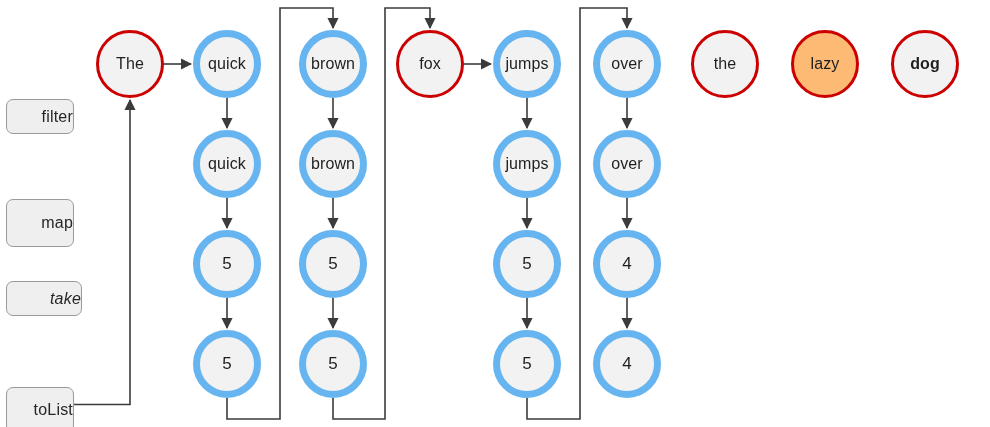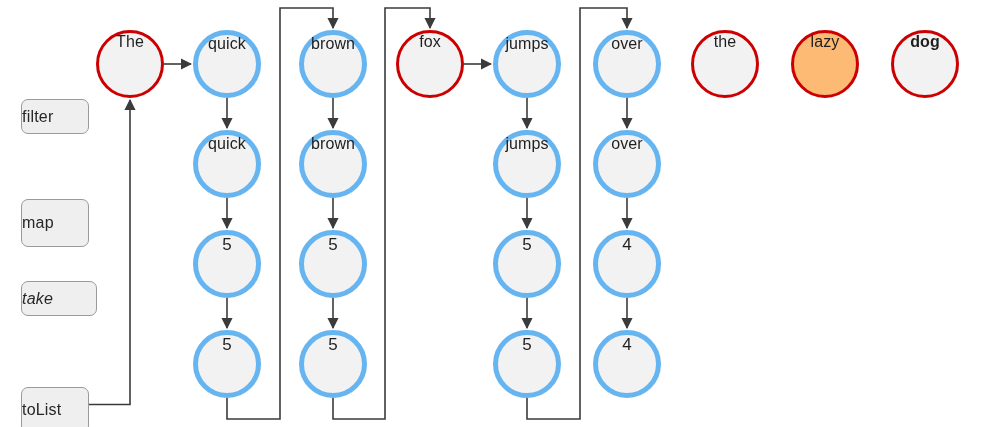--- a/index.html
+++ b/index.html
@@ -10,38 +10,37 @@
   }
   #stage{position:absolute;left:0;top:0;width:990px;height:427px;}
   svg#wires{position:absolute;left:0;top:0;width:990px;height:427px;}
 
   .op-box{
     position:absolute;
     box-sizing:border-box;
     background:#efefef;
     border:1.6px solid #9a9a9a;
     border-radius:7px;
-    display:flex;align-items:center;justify-content:flex-start;
+    display:flex;align-items:center;justify-content:flex-end;
     font-size:16px;
     color:#262626;
     letter-spacing:.2px;
-    margin-left:15px;
   }
 
   .node{
     position:absolute;
     box-sizing:border-box;
     border-radius:50%;
     background:#f2f2f2;
-    display:flex;align-items:flex-start;justify-content:center;
+    display:flex;align-items:center;justify-content:center;
     font-size:16px;
     color:#1f1f1f;
     letter-spacing:.1px;
   }
-  .node.keep{border:5px solid #d946ef;}
+  .node.keep{border:7px solid #d946ef;}
   .node.drop{border:3px solid #cc0000;}
   .node.num{font-size:17px;}
 </style>
 </head>
 <body>
 
 <div id="stage">
 
   <svg id="wires" viewBox="0 0 990 427" xmlns="http://www.w3.org/2000/svg">
     <defs>

